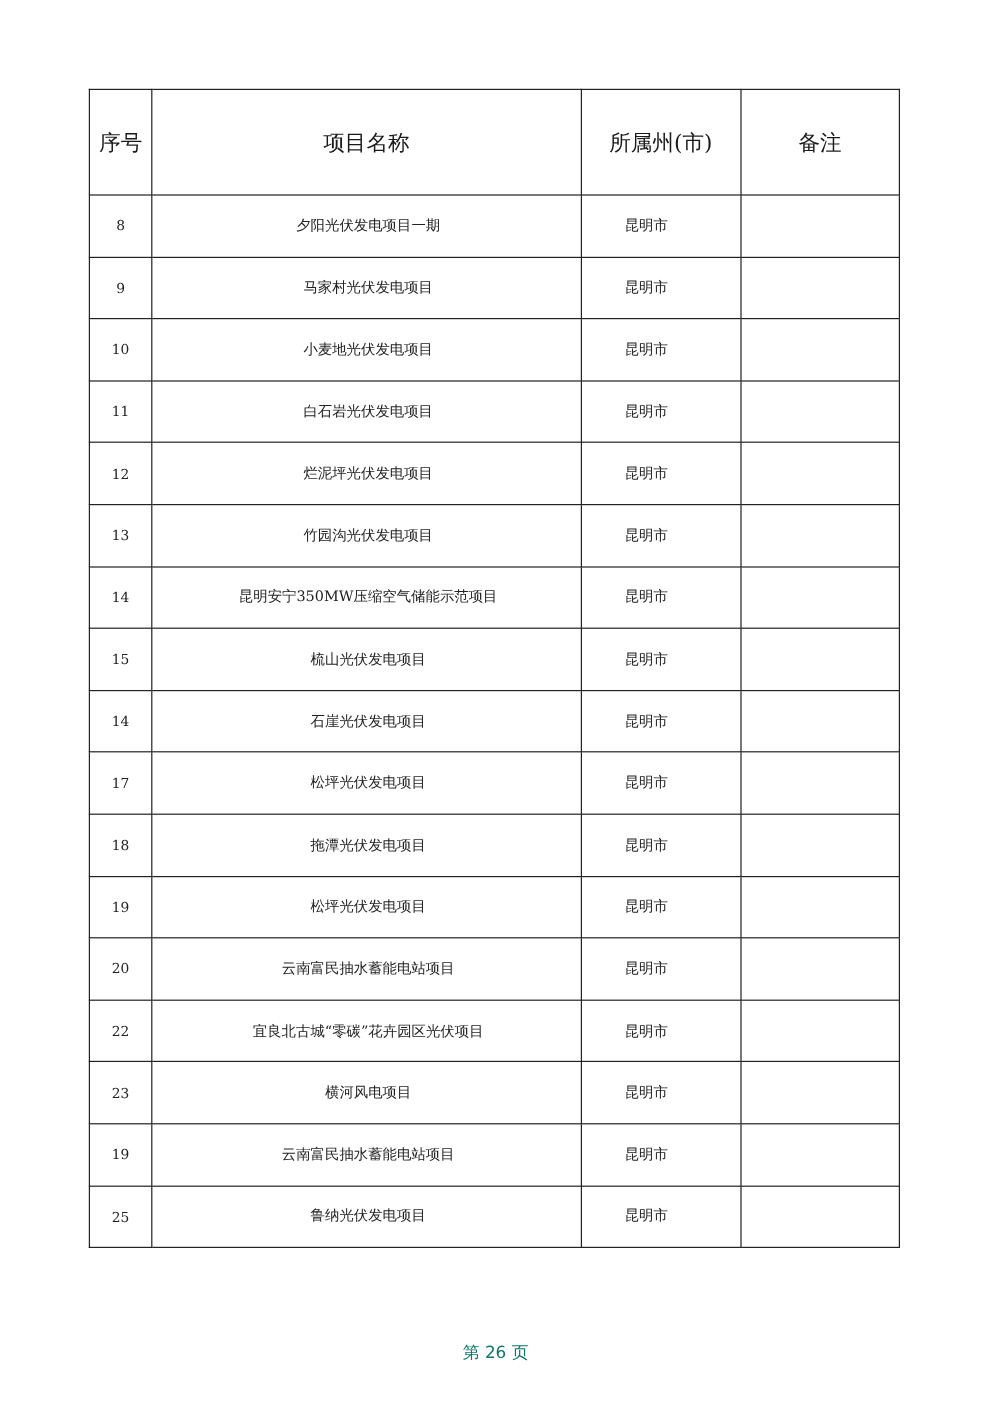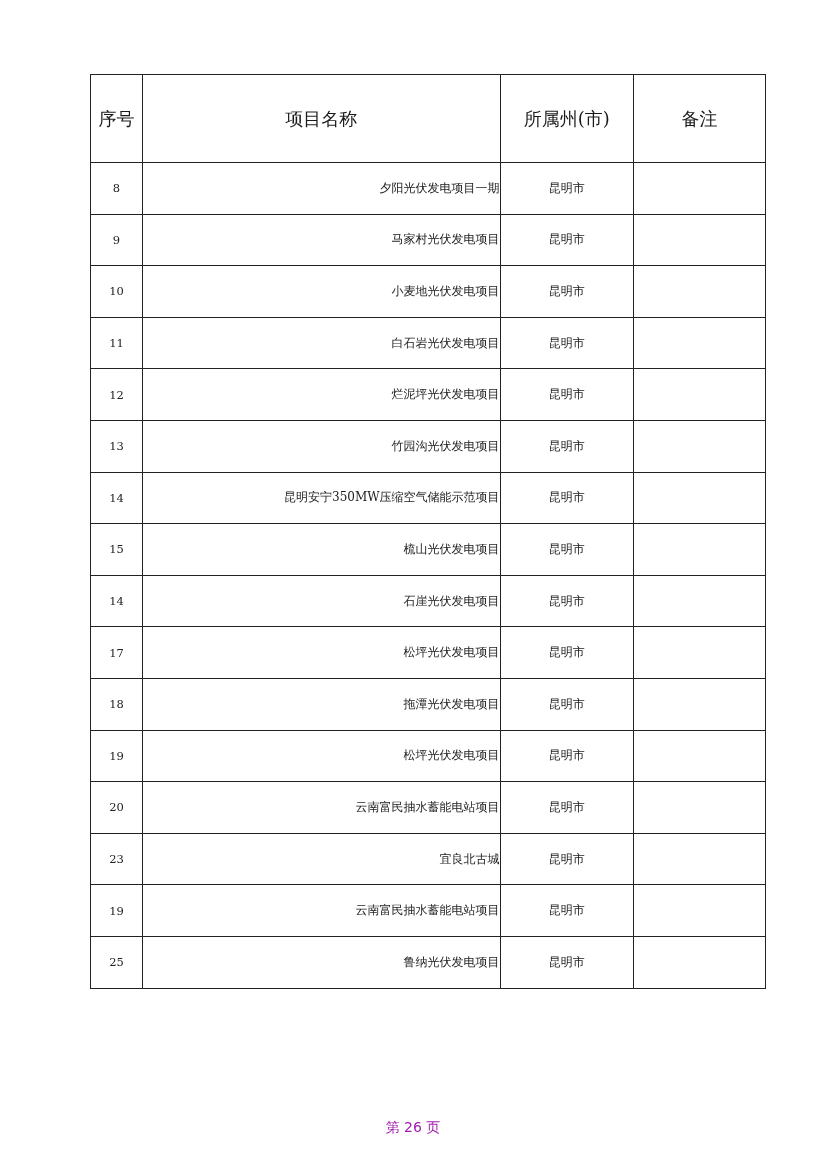--- a/index.html
+++ b/index.html
@@ -10,21 +10,21 @@
     body {
       width: 826px;
       height: 1169px;
       position: relative;
       overflow: hidden;
       font-family: "DejaVu Serif", "Liberation Serif", serif;
       color: #222222;
     }
     .page-table {
       position: absolute;
-      left: 90px;
+      left: 74px;
       top: 74px;
       width: 676px;
       border-collapse: collapse;
       table-layout: fixed;
     }
     .page-table td, .page-table th {
       border: 1.3px solid #222222;
       padding: 0;
       font-weight: normal;
     }
@@ -38,32 +38,32 @@
     .page-table td {
       height: 50.6px;
       font-size: 12px;
       vertical-align: middle;
     }
     .col-no { width: 52px; }
     .col-name { width: 357px; }
     .col-region { width: 133px; }
     .col-remark { width: 132px; }
     td.cell-no { text-align: center; font-size: 11.5px; }
-    td.cell-name { text-align: right; padding-left: 3px; }
-    td.cell-region { text-align: center; }
+    td.cell-name { text-align: center; padding-left: 3px; }
+    td.cell-region { text-align: left; padding-left: 36px; }
     td.cell-remark { }
     .page-footer {
       position: absolute;
       left: 0;
       width: 826px;
       top: 1119px;
       text-align: center;
       font-family: "DejaVu Sans", "Liberation Sans", sans-serif;
       font-size: 14px;
-      color: #a21caf;
+      color: #0f766e;
     }
   </style>
 </head>
 <body>
 
 <table class="page-table">
   <colgroup>
     <col class="col-no">
     <col class="col-name">
     <col class="col-region">
@@ -150,22 +150,28 @@
         <td class="cell-region">昆明市</td>
         <td class="cell-remark"></td>
       </tr>
       <tr>
         <td class="cell-no">20</td>
         <td class="cell-name">云南富民抽水蓄能电站项目</td>
         <td class="cell-region">昆明市</td>
         <td class="cell-remark"></td>
       </tr>
       <tr>
+        <td class="cell-no">22</td>
+        <td class="cell-name">宜良北古城“零碳”花卉园区光伏项目</td>
+        <td class="cell-region">昆明市</td>
+        <td class="cell-remark"></td>
+      </tr>
+      <tr>
         <td class="cell-no">23</td>
-        <td class="cell-name">宜良北古城</td>
+        <td class="cell-name">横河风电项目</td>
         <td class="cell-region">昆明市</td>
         <td class="cell-remark"></td>
       </tr>
       <tr>
         <td class="cell-no">19</td>
         <td class="cell-name">云南富民抽水蓄能电站项目</td>
         <td class="cell-region">昆明市</td>
         <td class="cell-remark"></td>
       </tr>
       <tr>

